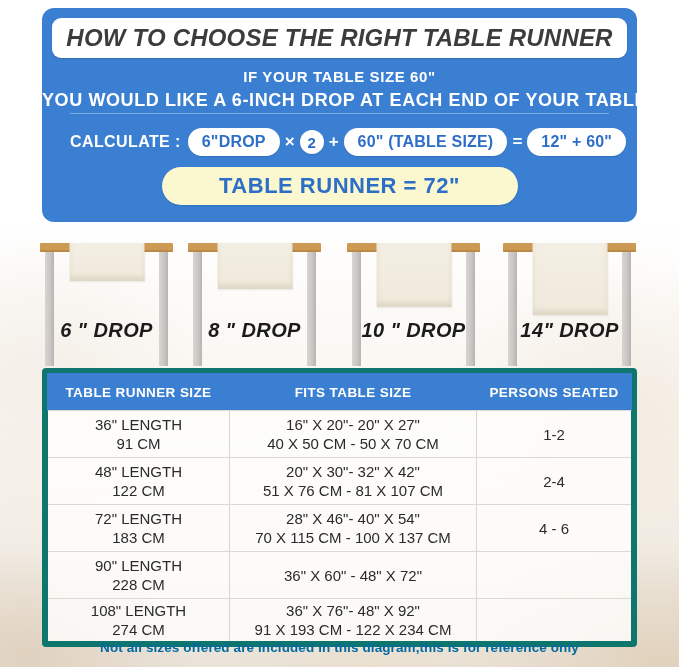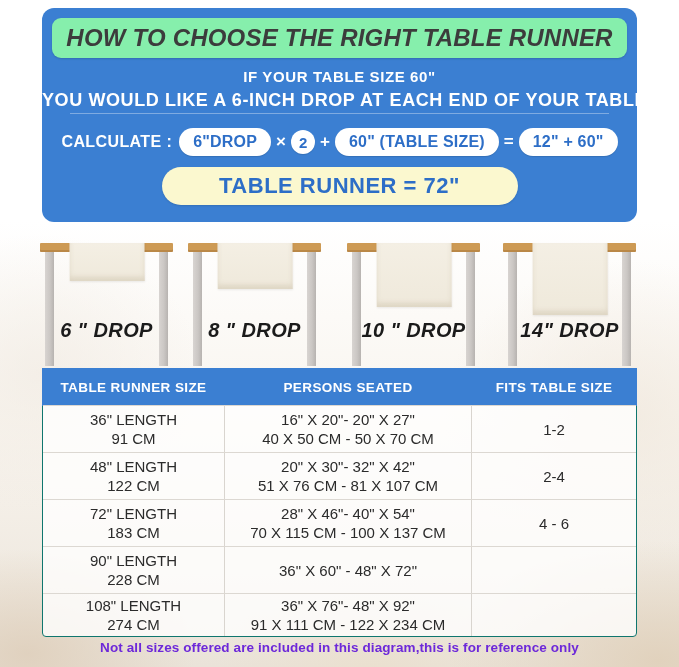--- a/index.html
+++ b/index.html
@@ -13,33 +13,33 @@
       radial-gradient(ellipse 240px 150px at 4% 98%, rgba(222,206,186,.85), rgba(222,206,186,0) 70%),
       radial-gradient(ellipse 300px 170px at 97% 99%, rgba(224,208,186,.9), rgba(224,208,186,0) 70%),
       radial-gradient(ellipse 220px 120px at 55% 100%, rgba(234,223,205,.8), rgba(234,223,205,0) 72%),
       radial-gradient(ellipse 260px 220px at 92% 62%, rgba(240,232,221,.75), rgba(240,232,221,0) 70%),
       radial-gradient(ellipse 230px 200px at 6% 56%, rgba(241,235,227,.7), rgba(241,235,227,0) 70%),
       linear-gradient(#ffffff 0%, #ffffff 33%, #f9f5ef 62%, #efe9e0 88%, #eae3d9 100%);}
 
   
   .top-panel{position:absolute;left:42px;top:8px;width:595px;height:214px;
     background:#3B7FD2;border-radius:12px;}
-  .title-box{position:absolute;left:10px;right:10px;top:10px;height:40px;background:#86efac;
+  .title-box{position:absolute;left:10px;right:10px;top:10px;height:40px;background:#ffffff;
     border-radius:9px;display:flex;align-items:center;justify-content:center;
     box-shadow:0 1px 2px rgba(0,0,0,.15);}
   .title-box span{font-size:24px;font-weight:bold;font-style:italic;color:#3C3C3C;
     letter-spacing:.2px;white-space:nowrap;}
   .subtitle1,.subtitle2{position:absolute;left:0;width:100%;text-align:center;color:#ffffff;
     font-weight:bold;letter-spacing:.6px;white-space:nowrap;}
   .subtitle1{top:60px;font-size:15px;}
   .subtitle2{top:82px;font-size:18px;}
   .divider{position:absolute;left:28px;right:28px;top:105px;height:1px;
     background:rgba(255,255,255,.35);}
   .calc-row{position:absolute;left:0;top:120px;width:100%;display:flex;align-items:center;
-    justify-content:center;gap:5px;}
+    justify-content:flex-start;gap:5px;padding-left:28px;}
   .calc-label{color:#ffffff;font-weight:bold;font-size:16px;letter-spacing:.4px;margin-right:2px;}
   .pill{background:#ffffff;color:#2D6EC7;font-weight:bold;font-size:16px;border-radius:999px;
     padding:5px 14px;letter-spacing:.2px;white-space:nowrap;box-shadow:0 1px 1px rgba(0,0,0,.12);}
   .op{color:#ffffff;font-weight:bold;font-size:17px;}
   .circle{background:#ffffff;color:#2D6EC7;width:24px;height:24px;border-radius:50%;
     display:flex;align-items:center;justify-content:center;font-weight:bold;font-size:15px;
     box-shadow:0 1px 1px rgba(0,0,0,.12);}
   .result-pill{position:absolute;top:159px;left:50%;transform:translateX(-50%);
     width:356px;height:38px;background:#FBF8CF;border-radius:999px;display:flex;
     align-items:center;justify-content:center;color:#2D6EC7;font-size:22px;font-weight:bold;
@@ -54,35 +54,35 @@
     background:linear-gradient(to right,#d8d4d1 0%,#cbc7c4 55%,#b7b3b0 100%);}
   .leg.left{left:5px;}  .leg.right{right:5px;}
   .runner{position:absolute;left:50%;transform:translateX(-50%);top:0;width:75px;
     background:linear-gradient(#f4efe4,#efe9db);
     box-shadow:inset 0 -4px 5px rgba(178,165,135,.28), 0 1px 2px rgba(0,0,0,.08);}
   .drop-label{position:absolute;top:76px;width:100%;text-align:center;font-size:20px;
     font-weight:bold;font-style:italic;color:#1b1b1b;letter-spacing:.4px;white-space:nowrap;}
 
   
   .size-table{position:absolute;left:42px;top:368px;width:595px;box-sizing:border-box;
-    border:1px solid #0f766e;border-radius:4px;background:rgba(255,255,255,.78);}
+    border:6px solid #0f766e;border-radius:4px;background:rgba(255,255,255,.78);}
   .st-header{display:grid;grid-template-columns:181px 248px 1fr;height:36px;
     background:#3B7FD2;align-items:center;margin:-1px;padding:1px;}
   .st-header div{text-align:center;color:#ffffff;font-weight:bold;font-size:13.5px;
     letter-spacing:.4px;}
   .st-row{display:grid;grid-template-columns:181px 248px 1fr;height:46px;
     border-top:1px solid #DCD8D2;}
   .st-row:first-of-type{border-top:none;}
   .st-row.last{height:42px;}
   .st-cell{display:flex;flex-direction:column;justify-content:center;align-items:center;
     text-align:center;font-size:15px;color:#2B2B2B;line-height:19px;white-space:nowrap;}
   .st-cell.mid{border-left:1px solid #D9D5CF;border-right:1px solid #D9D5CF;}
 
   .footer-note{position:absolute;left:0;top:640px;width:100%;text-align:center;
-    font-size:13.5px;font-weight:bold;color:#6d28d9;letter-spacing:.1px;}
+    font-size:13.5px;font-weight:bold;color:#0369a1;letter-spacing:.1px;}
 </style>
 </head>
 <body>
 
 <div id="canvas">
   <div class="photo-bg"></div>
 
   <div class="top-panel">
     <div class="title-box">
       <span>HOW TO CHOOSE THE RIGHT TABLE RUNNER</span>
@@ -132,22 +132,22 @@
       <div class="leg right"></div>
       <div class="tbl-top"></div>
       <div class="runner" style="height:72px;"></div>
       <div class="drop-label">14" DROP</div>
     </div>
   </div>
 
   <div class="size-table">
     <div class="st-header">
       <div>TABLE RUNNER SIZE</div>
+      <div>FITS TABLE SIZE</div>
       <div>PERSONS SEATED</div>
-      <div>FITS TABLE SIZE</div>
     </div>
 
     <div class="st-row">
       <div class="st-cell">
         <span>36" LENGTH</span>
         <span>91 CM</span>
       </div>
       <div class="st-cell mid">
         <span>16" X 20"- 20" X 27"</span>
         <span>40 X 50 CM - 50 X 70 CM</span>
@@ -195,19 +195,19 @@
       </div>
     </div>
 
     <div class="st-row last">
       <div class="st-cell">
         <span>108" LENGTH</span>
         <span>274 CM</span>
       </div>
       <div class="st-cell mid">
         <span>36" X 76"- 48" X 92"</span>
-        <span>91 X 111 CM - 122 X 234 CM</span>
+        <span>91 X 193 CM - 122 X 234 CM</span>
       </div>
     </div>
   </div>
 
   <div class="footer-note">Not all sizes offered are included in this diagram,this is for reference only</div>
 </div>
 
 </body></html>

